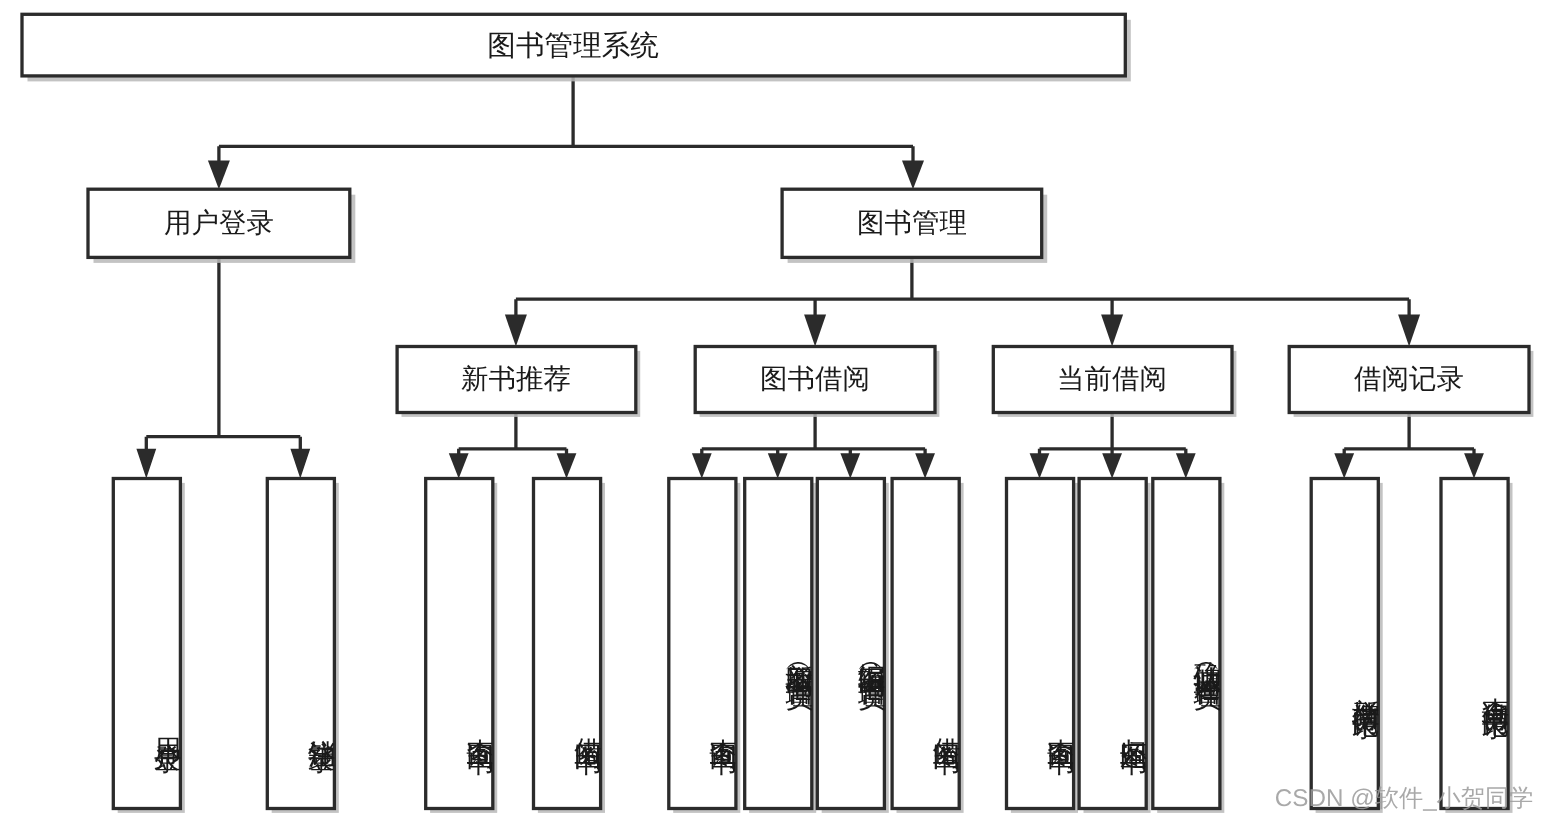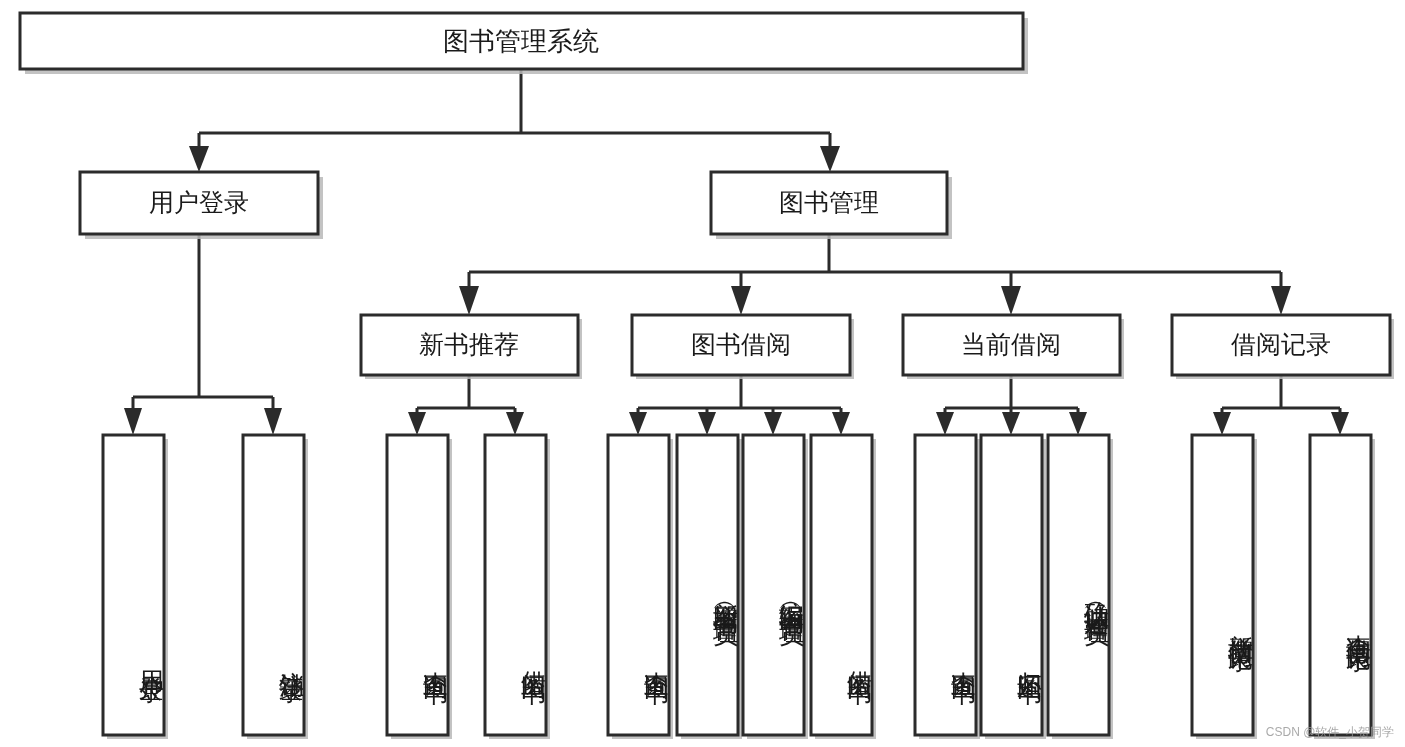--- a/index.html
+++ b/index.html
@@ -72,21 +72,21 @@
     align-items: flex-start;
     justify-content: center;
     white-space: nowrap;
     pointer-events: none;
   }
   .watermark {
     position: absolute;
     right: 10px;
     bottom: 6px;
     font-family: "Liberation Sans", "DejaVu Sans", sans-serif;
-    font-size: 12px;
+    font-size: 22px;
     color: #9b9b9b;
     opacity: 0.85;
     white-space: nowrap;
   }
 </style>
 </head>
 <body>
 
 <div id="diagram-root">
 

